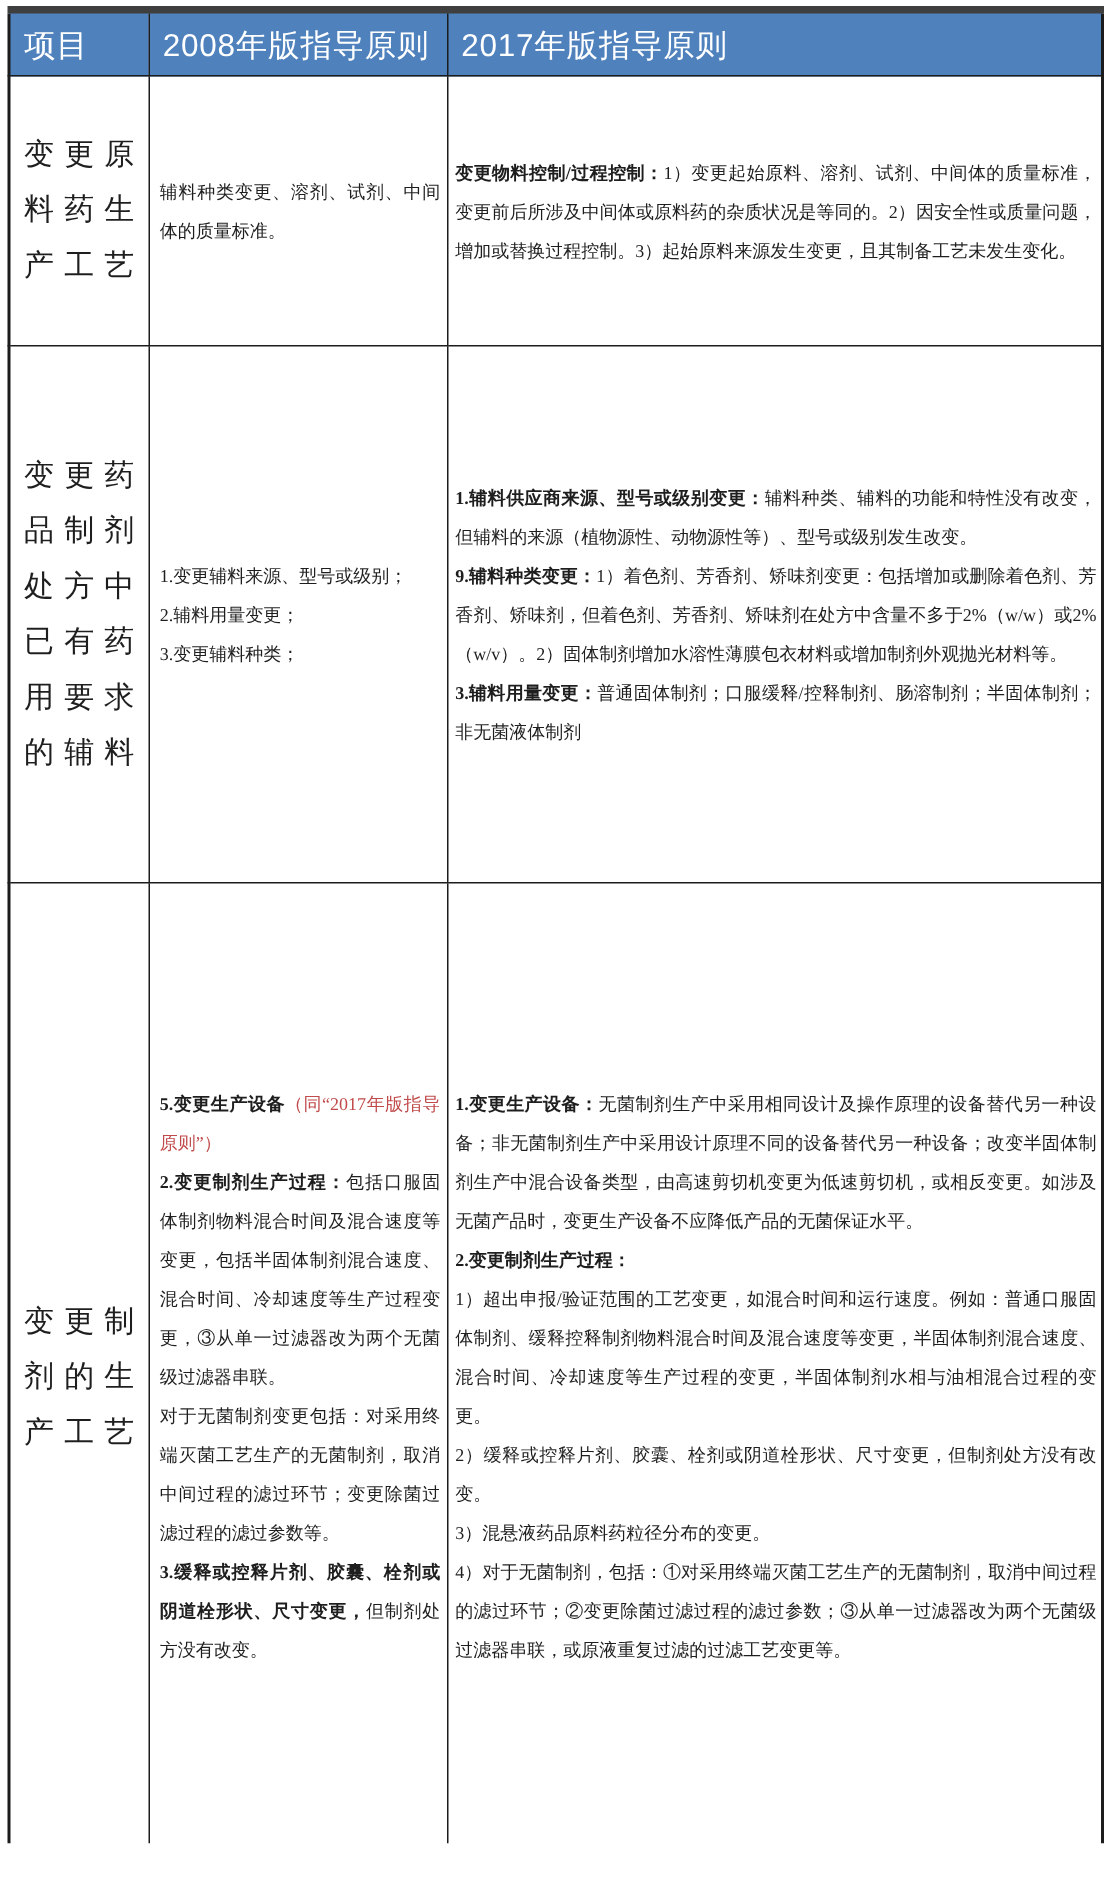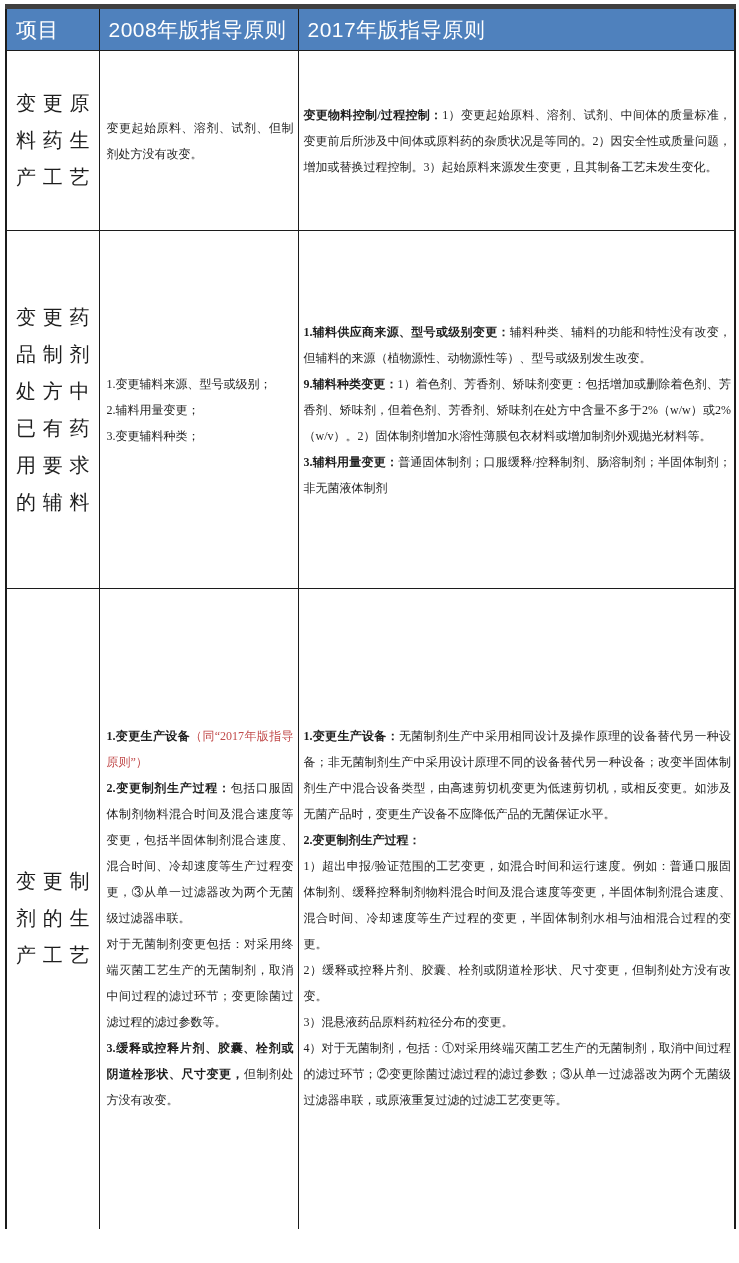--- a/index.html
+++ b/index.html
@@ -65,29 +65,29 @@
     <thead>
       <tr>
         <th>项目</th>
         <th>2008年版指导原则</th>
         <th>2017年版指导原则</th>
       </tr>
     </thead>
     <tbody>
       <tr class="r1">
         <td class="item">变更原料药生产工艺</td>
-        <td class="body-cell c2008-cell"><span>变更起始原料、溶剂、试剂、但制剂处方没有改变。</span></td>
+        <td class="body-cell c2008-cell"><span>辅料种类变更、溶剂、试剂、中间体的质量标准。</span></td>
         <td class="body-cell"><span class="b">变更物料控制/过程控制：</span><span>1）变更起始原料、溶剂、试剂、中间体的质量标准，变更前后所涉及中间体或原料药的杂质状况是等同的。2）因安全性或质量问题，增加或替换过程控制。3）起始原料来源发生变更，且其制备工艺未发生变化。</span></td>
       </tr>
       <tr class="r2">
         <td class="item">变更药品制剂处方中已有药用要求的辅料</td>
         <td class="body-cell c2008-cell"><span>1.变更辅料来源、型号或级别；</span><br><span>2.辅料用量变更；</span><br><span>3.变更辅料种类；</span></td>
         <td class="body-cell"><span class="b">1.辅料供应商来源、型号或级别变更：</span><span>辅料种类、辅料的功能和特性没有改变，但辅料的来源（植物源性、动物源性等）、型号或级别发生改变。</span><br><span class="b">9.辅料种类变更：</span><span>1）着色剂、芳香剂、矫味剂变更：包括增加或删除着色剂、芳香剂、矫味剂，但着色剂、芳香剂、矫味剂在处方中含量不多于2%（w/w）或2%（w/v）。2）固体制剂增加水溶性薄膜包衣材料或增加制剂外观抛光材料等。</span><br><span class="b">3.辅料用量变更：</span><span>普通固体制剂；口服缓释/控释制剂、肠溶制剂；半固体制剂；非无菌液体制剂</span></td>
       </tr>
       <tr class="r3">
         <td class="item">变更制剂的生产工艺</td>
-        <td class="body-cell c2008-cell"><span class="b">1.变更生产设备</span><span class="r">（同“2017年版指导原则”）</span><br><span class="b">2.变更制剂生产过程：</span><span>包括口服固体制剂物料混合时间及混合速度等变更，包括半固体制剂混合速度、混合时间、冷却速度等生产过程变更，③从单一过滤器改为两个无菌级过滤器串联。</span><br><span>对于无菌制剂变更包括：对采用终端灭菌工艺生产的无菌制剂，取消中间过程的滤过环节；变更除菌过滤过程的滤过参数等。</span><br><span class="b">3.缓释或控释片剂、胶囊、栓剂或阴道栓形状、尺寸变更，</span><span>但制剂处方没有改变。</span></td>
+        <td class="body-cell c2008-cell"><span class="b">5.变更生产设备</span><span class="r">（同“2017年版指导原则”）</span><br><span class="b">2.变更制剂生产过程：</span><span>包括口服固体制剂物料混合时间及混合速度等变更，包括半固体制剂混合速度、混合时间、冷却速度等生产过程变更，③从单一过滤器改为两个无菌级过滤器串联。</span><br><span>对于无菌制剂变更包括：对采用终端灭菌工艺生产的无菌制剂，取消中间过程的滤过环节；变更除菌过滤过程的滤过参数等。</span><br><span class="b">3.缓释或控释片剂、胶囊、栓剂或阴道栓形状、尺寸变更，</span><span>但制剂处方没有改变。</span></td>
         <td class="body-cell"><span class="b">1.变更生产设备：</span><span>无菌制剂生产中采用相同设计及操作原理的设备替代另一种设备；非无菌制剂生产中采用设计原理不同的设备替代另一种设备；改变半固体制剂生产中混合设备类型，由高速剪切机变更为低速剪切机，或相反变更。如涉及无菌产品时，变更生产设备不应降低产品的无菌保证水平。</span><br><span class="b">2.变更制剂生产过程：</span><br><span>1）超出申报/验证范围的工艺变更，如混合时间和运行速度。例如：普通口服固体制剂、缓释控释制剂物料混合时间及混合速度等变更，半固体制剂混合速度、混合时间、冷却速度等生产过程的变更，半固体制剂水相与油相混合过程的变更。</span><br><span>2）缓释或控释片剂、胶囊、栓剂或阴道栓形状、尺寸变更，但制剂处方没有改变。</span><br><span>3）混悬液药品原料药粒径分布的变更。</span><br><span>4）对于无菌制剂，包括：①对采用终端灭菌工艺生产的无菌制剂，取消中间过程的滤过环节；②变更除菌过滤过程的滤过参数；③从单一过滤器改为两个无菌级过滤器串联，或原液重复过滤的过滤工艺变更等。</span></td>
       </tr>
     </tbody>
   </table>
   <div class="under-line"></div>
 </div>
 
 </body></html>

